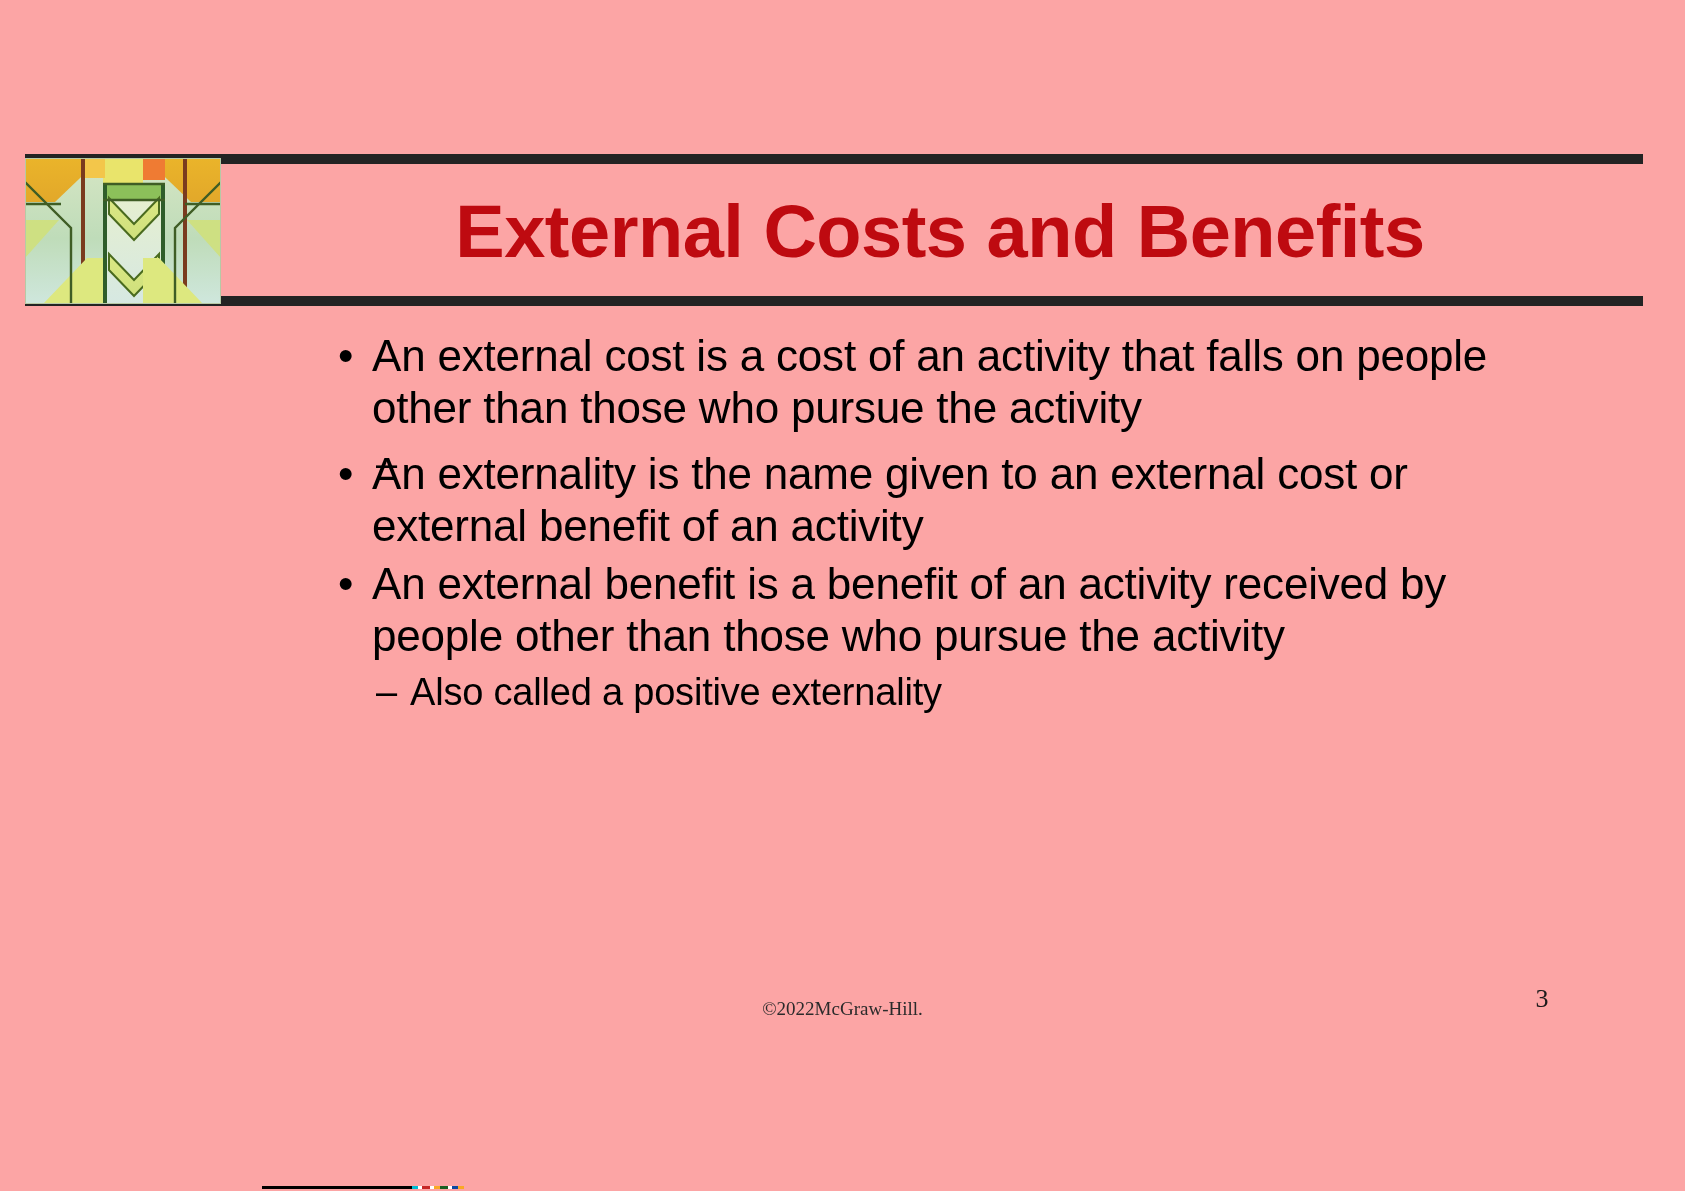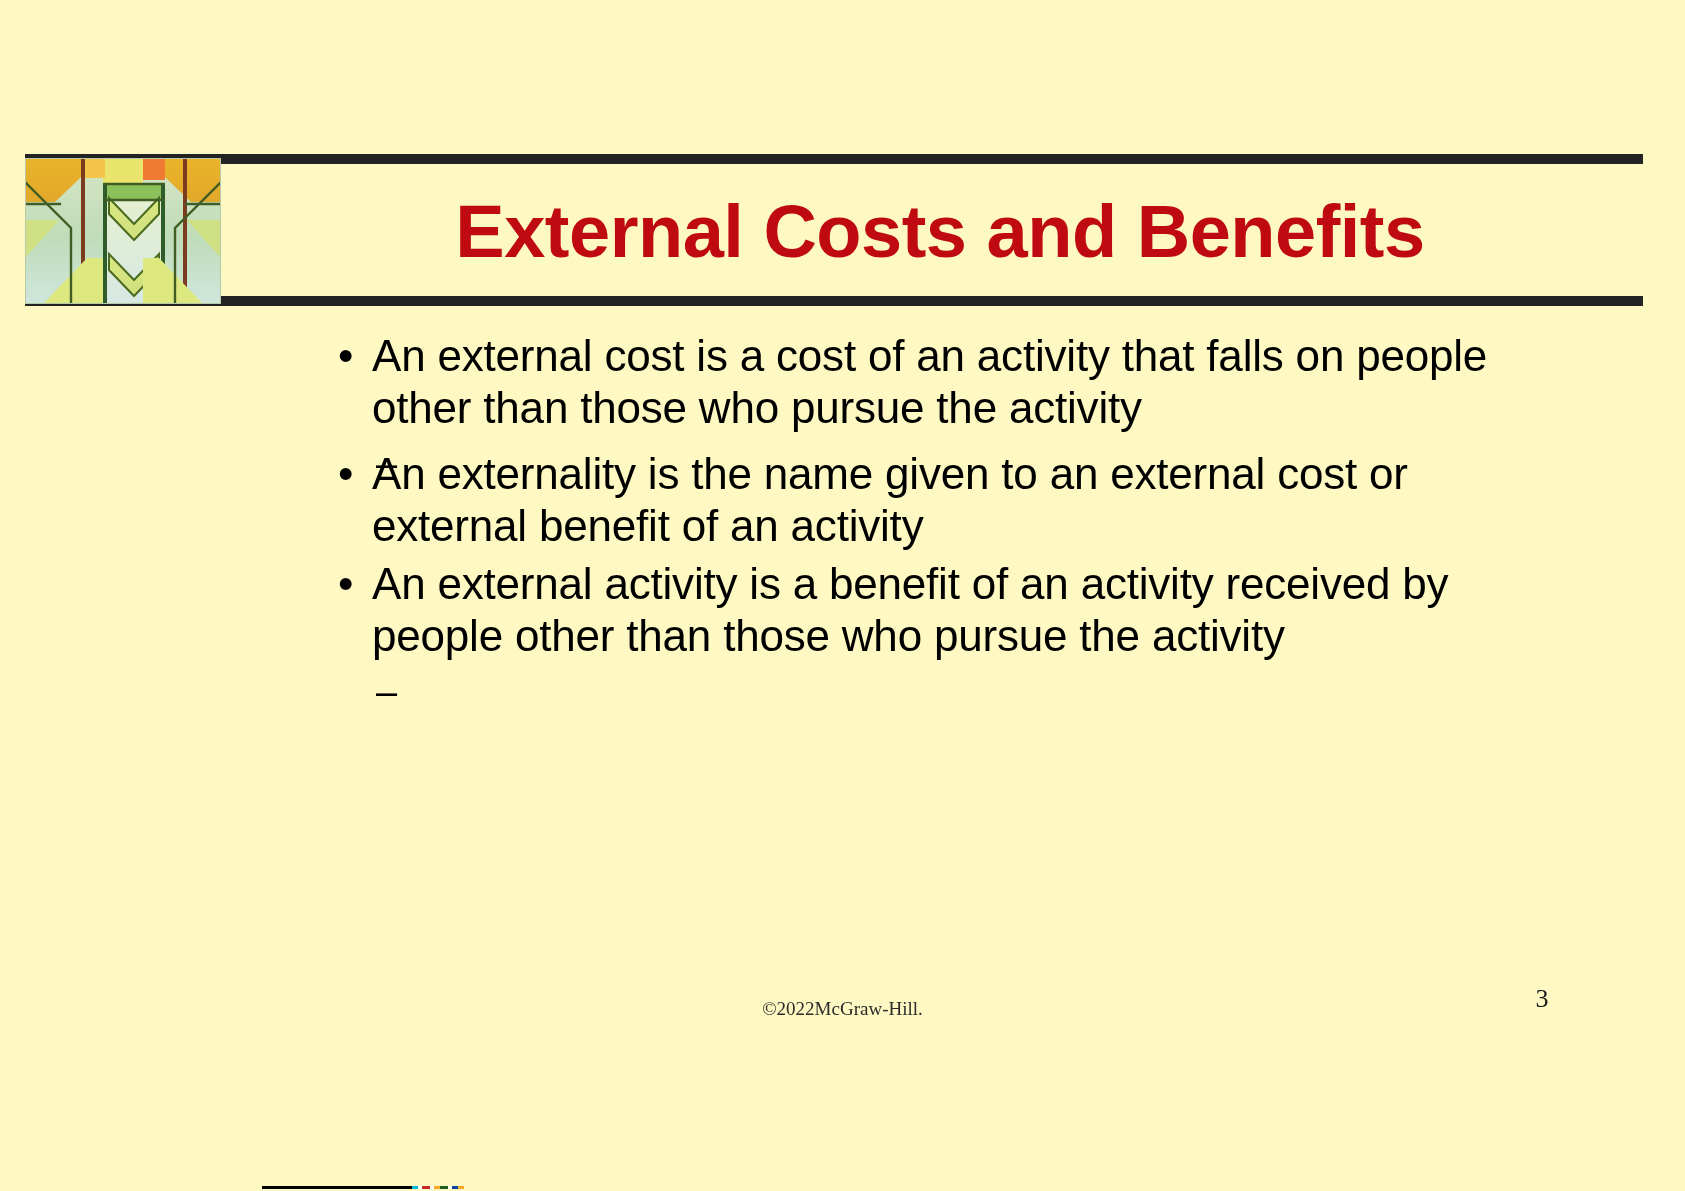--- a/index.html
+++ b/index.html
@@ -16,21 +16,21 @@
     font-family: "Liberation Sans", sans-serif;
     -webkit-font-smoothing: antialiased;
   }
 
   .slide {
     position: absolute;
     left: 0;
     top: 0;
     width: 1685px;
     height: 1191px;
-    background: #fef9c3;
+    background: #fca5a5;
   }
 
   
   .header-zone {
     position: absolute;
     left: 0;
     top: 0;
     width: 1685px;
     height: 330px;
   }
@@ -249,22 +249,22 @@
     </div>
 
     <div class="slide-title">External Costs and Benefits</div>
   </div>
 
   <div class="body-zone">
     <ul class="bullets" id="bullet-list">
         <li class="bullet-l1"><span class="marker">•</span><span class="btext"><span>An </span><b>external cost</b><span> is a cost of an activity that falls on people other than those who pursue the activity</span></span></li>
         <li class="bullet-l2"><span class="marker">–</span></li>
         <li class="bullet-l1"><span class="marker">•</span><span class="btext"><span>An </span><b>externality</b><span> is the name given to an external cost or external benefit of an activity</span></span></li>
-        <li class="bullet-l1"><span class="marker">•</span><span class="btext"><span>An </span><b>external activity</b><span> is a benefit of an activity received by people other than those who pursue the activity</span></span></li>
-        <li class="bullet-l2"><span class="marker">–</span></li>
+        <li class="bullet-l1"><span class="marker">•</span><span class="btext"><span>An </span><b>external benefit</b><span> is a benefit of an activity received by people other than those who pursue the activity</span></span></li>
+        <li class="bullet-l2"><span class="marker">–</span><span class="btext"><span>Also called a </span><b>positive externality</b></span></li>
       </ul>
   </div>
 
   <div class="copyright">©2022McGraw-Hill.</div>
 
   <div class="page-number">3</div>
 
   <div class="bottom-edge"></div>
   <div class="bottom-edge-speck"></div>
 

